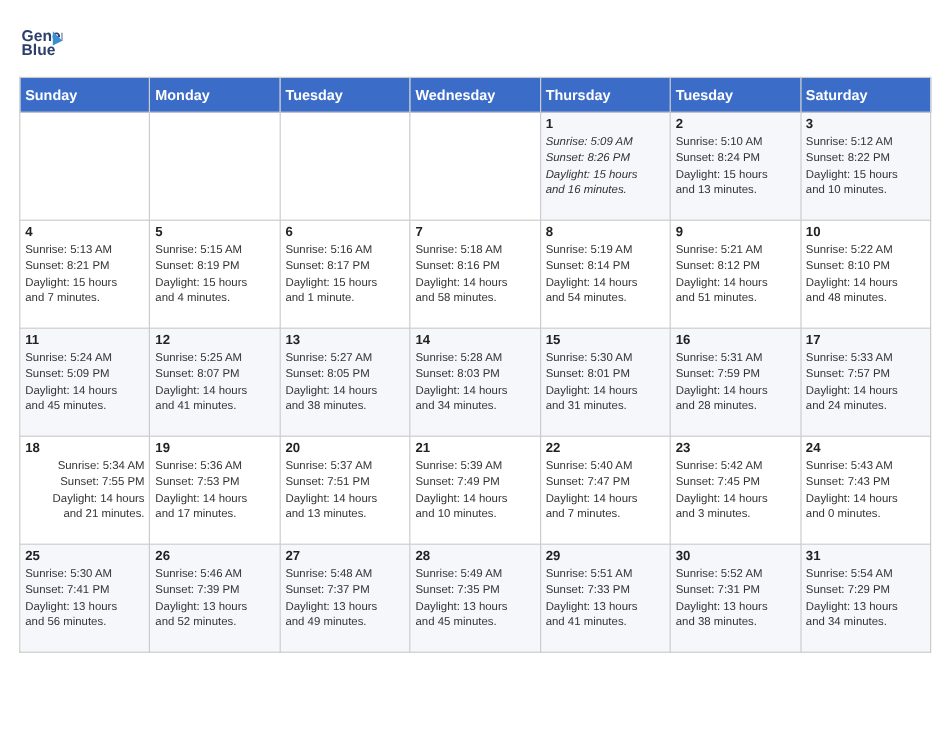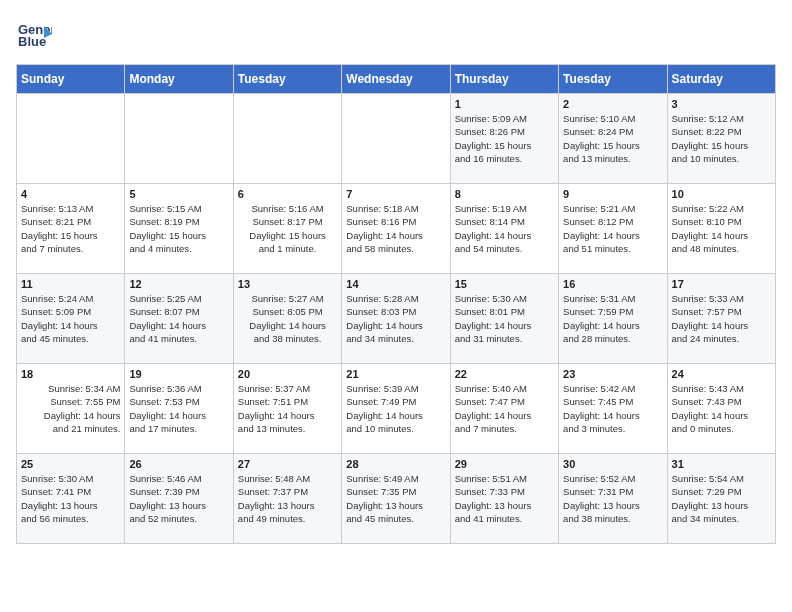--- a/index.html
+++ b/index.html
@@ -118,21 +118,21 @@
       </tr>
   </thead>
   <tbody id="calendar-body">
       <tr>
         <td class="empty-cell"></td>
         <td class="empty-cell"></td>
         <td class="empty-cell"></td>
         <td class="empty-cell"></td>
         <td>
           <div class="day-num">1</div>
-          <div class="day-info" style="white-space: pre-line;">Sunrise: 5:09 AM
+          <div class="day-info" style="white-space: pre-line; font-style: italic;">Sunrise: 5:09 AM
 Sunset: 8:26 PM
 Daylight: 15 hours
 and 16 minutes.</div>
         </td>
         <td>
           <div class="day-num">2</div>
           <div class="day-info" style="white-space: pre-line;">Sunrise: 5:10 AM
 Sunset: 8:24 PM
 Daylight: 15 hours
 and 13 minutes.</div>
@@ -155,21 +155,21 @@
         </td>
         <td>
           <div class="day-num">5</div>
           <div class="day-info" style="white-space: pre-line;">Sunrise: 5:15 AM
 Sunset: 8:19 PM
 Daylight: 15 hours
 and 4 minutes.</div>
         </td>
         <td>
           <div class="day-num">6</div>
-          <div class="day-info" style="white-space: pre-line; text-align: center;">Sunrise: 5:16 AM
+          <div class="day-info" style="white-space: pre-line;">Sunrise: 5:16 AM
 Sunset: 8:17 PM
 Daylight: 15 hours
 and 1 minute.</div>
         </td>
         <td>
           <div class="day-num">7</div>
           <div class="day-info" style="white-space: pre-line;">Sunrise: 5:18 AM
 Sunset: 8:16 PM
 Daylight: 14 hours
 and 58 minutes.</div>
@@ -206,21 +206,21 @@
         </td>
         <td>
           <div class="day-num">12</div>
           <div class="day-info" style="white-space: pre-line;">Sunrise: 5:25 AM
 Sunset: 8:07 PM
 Daylight: 14 hours
 and 41 minutes.</div>
         </td>
         <td>
           <div class="day-num">13</div>
-          <div class="day-info" style="white-space: pre-line; text-align: center;">Sunrise: 5:27 AM
+          <div class="day-info" style="white-space: pre-line;">Sunrise: 5:27 AM
 Sunset: 8:05 PM
 Daylight: 14 hours
 and 38 minutes.</div>
         </td>
         <td>
           <div class="day-num">14</div>
           <div class="day-info" style="white-space: pre-line;">Sunrise: 5:28 AM
 Sunset: 8:03 PM
 Daylight: 14 hours
 and 34 minutes.</div>

